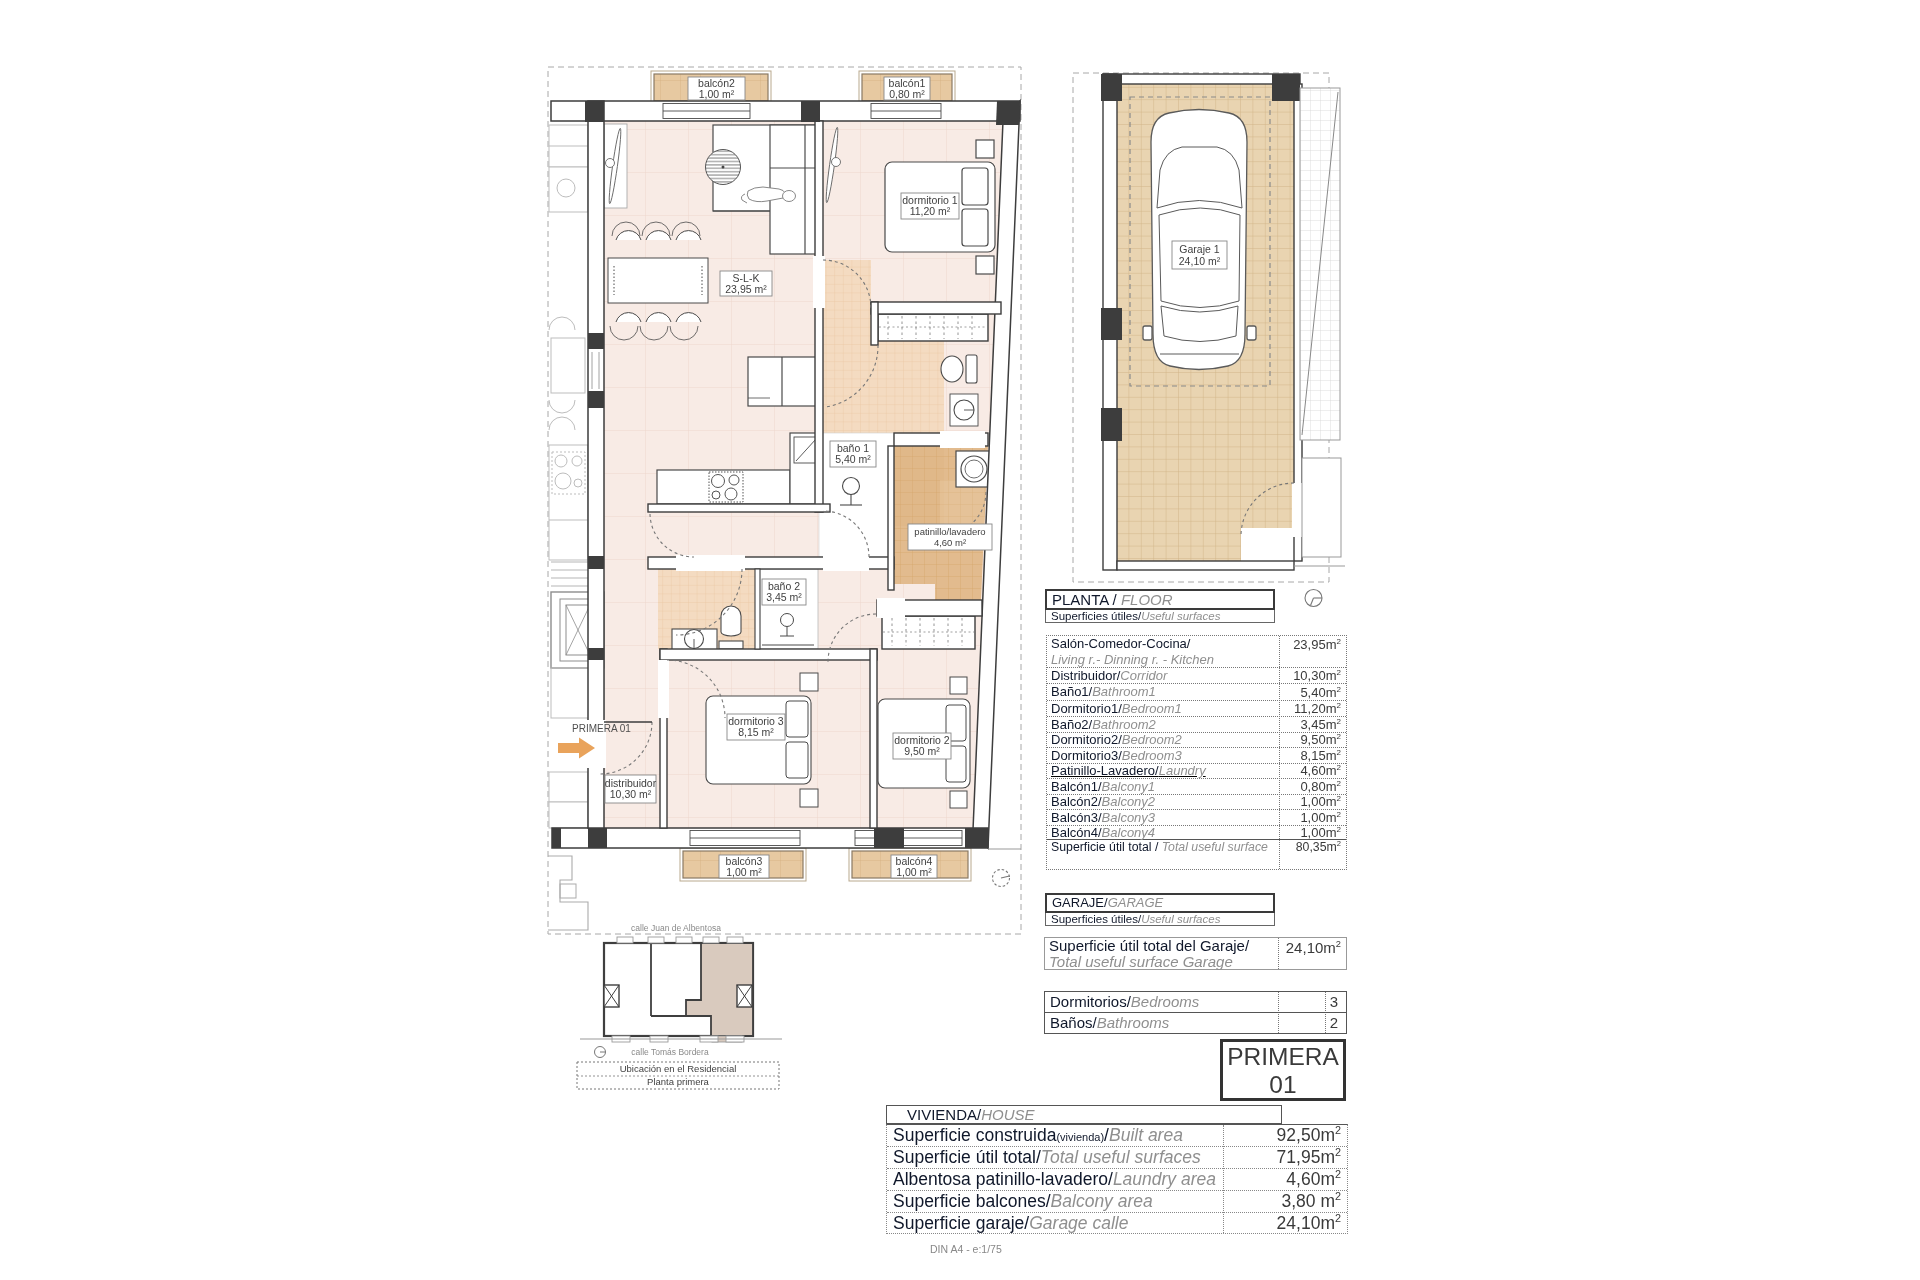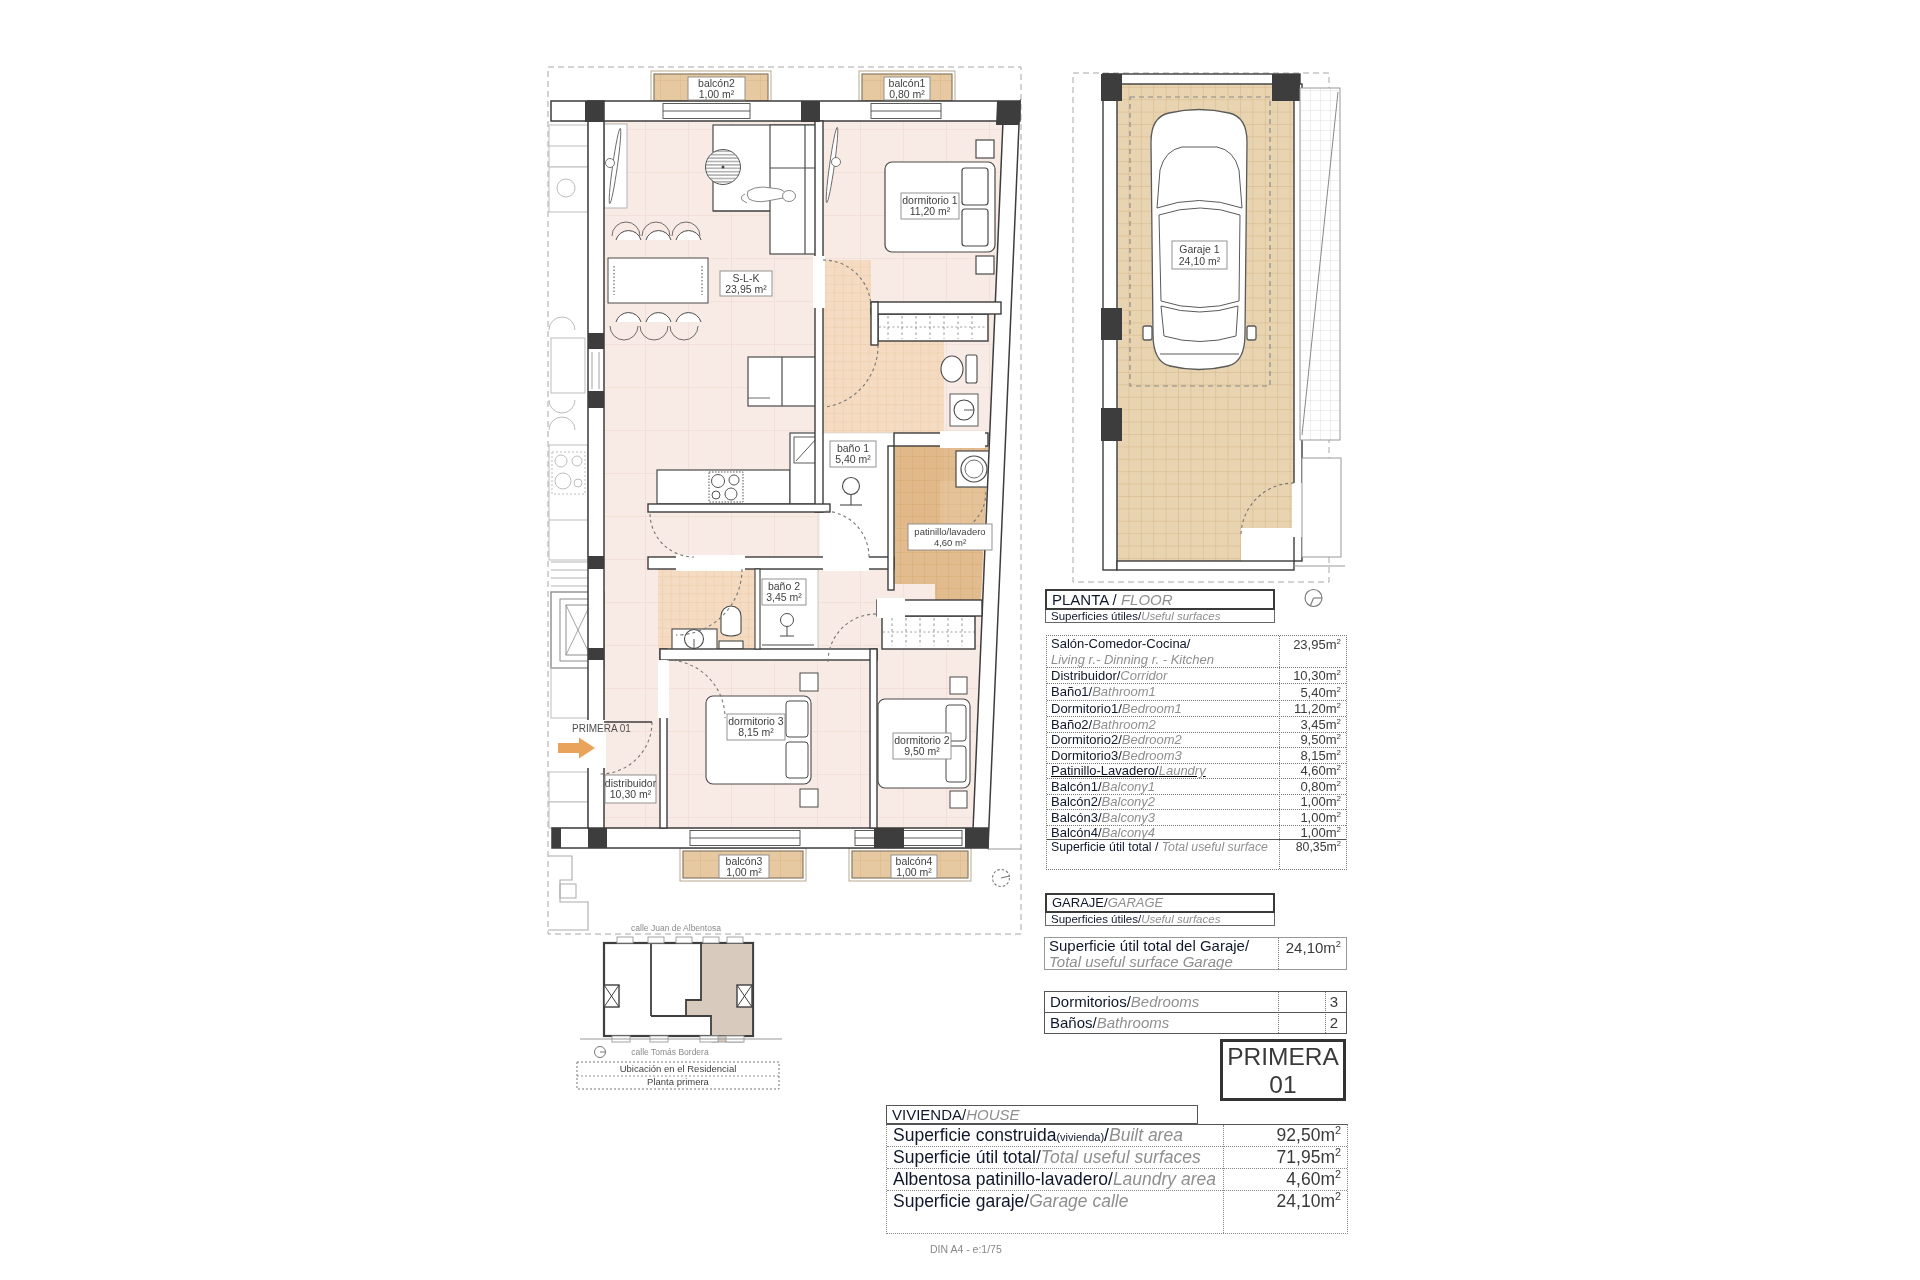--- a/index.html
+++ b/index.html
@@ -656,36 +656,40 @@
   <div class="abs val" style="right:8px;top:0;">3</div>
 </div>
 <div style="height:21px;position:relative;line-height:20px;">
   <div style="padding-left:5px;"><span class="es">Baños/</span><span class="en">Bathrooms</span></div>
   <div class="abs val" style="right:8px;top:0;">2</div>
 </div>
 </div>
 
 <div class="abs" style="left:1220px;top:1039px;width:126px;height:62px;border:3px solid #333;box-sizing:border-box;text-align:center;font-size:24.5px;line-height:28px;color:#3a3a3a;padding-top:1px;">PRIMERA<br>01</div>
 
-<div class="abs" style="left:886px;top:1105px;width:312px;height:19px;border:1px solid #555;box-sizing:border-box;font-size:15px;line-height:17px;padding-left:5px;"><span class="es">VIVIENDA/</span><span class="en">HOUSE</span></div>
+<div class="abs" style="left:886px;top:1105px;width:396px;height:19px;border:1px solid #555;box-sizing:border-box;font-size:15px;line-height:17px;padding-left:20px;"><span class="es">VIVIENDA/</span><span class="en">HOUSE</span></div>
 
 <div class="abs" style="left:886px;top:1124px;width:462px;height:110px;border:1px dotted #888;border-top:1px solid #555;box-sizing:border-box;font-size:17.5px;">
 <div class="abs" style="left:336px;top:0;bottom:0;border-left:1px dotted #888;"></div>
 <div style="height:22px;border-bottom:1px dotted #888;box-sizing:border-box;position:relative;line-height:21px;">
   <div style="padding-left:6px;"><span class="es">Superficie construida</span><span class="es" style="font-size:11px;">(vivienda)</span><span class="es">/</span><span class="en">Built area</span></div>
   <div class="abs val" style="right:6px;top:0;">92,50m<sup>2</sup></div>
 </div>
 <div style="height:22px;border-bottom:1px dotted #888;box-sizing:border-box;position:relative;line-height:21px;">
   <div style="padding-left:6px;"><span class="es">Superficie útil total/</span><span class="en">Total useful surfaces</span></div>
   <div class="abs val" style="right:6px;top:0;">71,95m<sup>2</sup></div>
 </div>
 <div style="height:22px;border-bottom:1px dotted #888;box-sizing:border-box;position:relative;line-height:21px;">
   <div style="padding-left:6px;"><span class="es">Albentosa patinillo-lavadero/</span><span class="en">Laundry area</span></div>
   <div class="abs val" style="right:6px;top:0;">4,60m<sup>2</sup></div>
 </div>
+<div style="height:22px;border-bottom:1px dotted #888;box-sizing:border-box;position:relative;line-height:21px;">
+  <div style="padding-left:6px;"><span class="es">Superficie balcones/</span><span class="en">Balcony area</span></div>
+  <div class="abs val" style="right:6px;top:0;">3,80 m<sup>2</sup></div>
+</div>
 <div style="height:21px;position:relative;line-height:20px;">
   <div style="padding-left:6px;"><span class="es">Superficie garaje/</span><span class="en">Garage calle</span></div>
   <div class="abs val" style="right:6px;top:0;">24,10m<sup>2</sup></div>
 </div>
 </div>
 
 <div class="abs" style="left:930px;top:1243px;font-size:10.5px;color:#888;">DIN A4 - e:1/75</div>
 
 </div>
 

